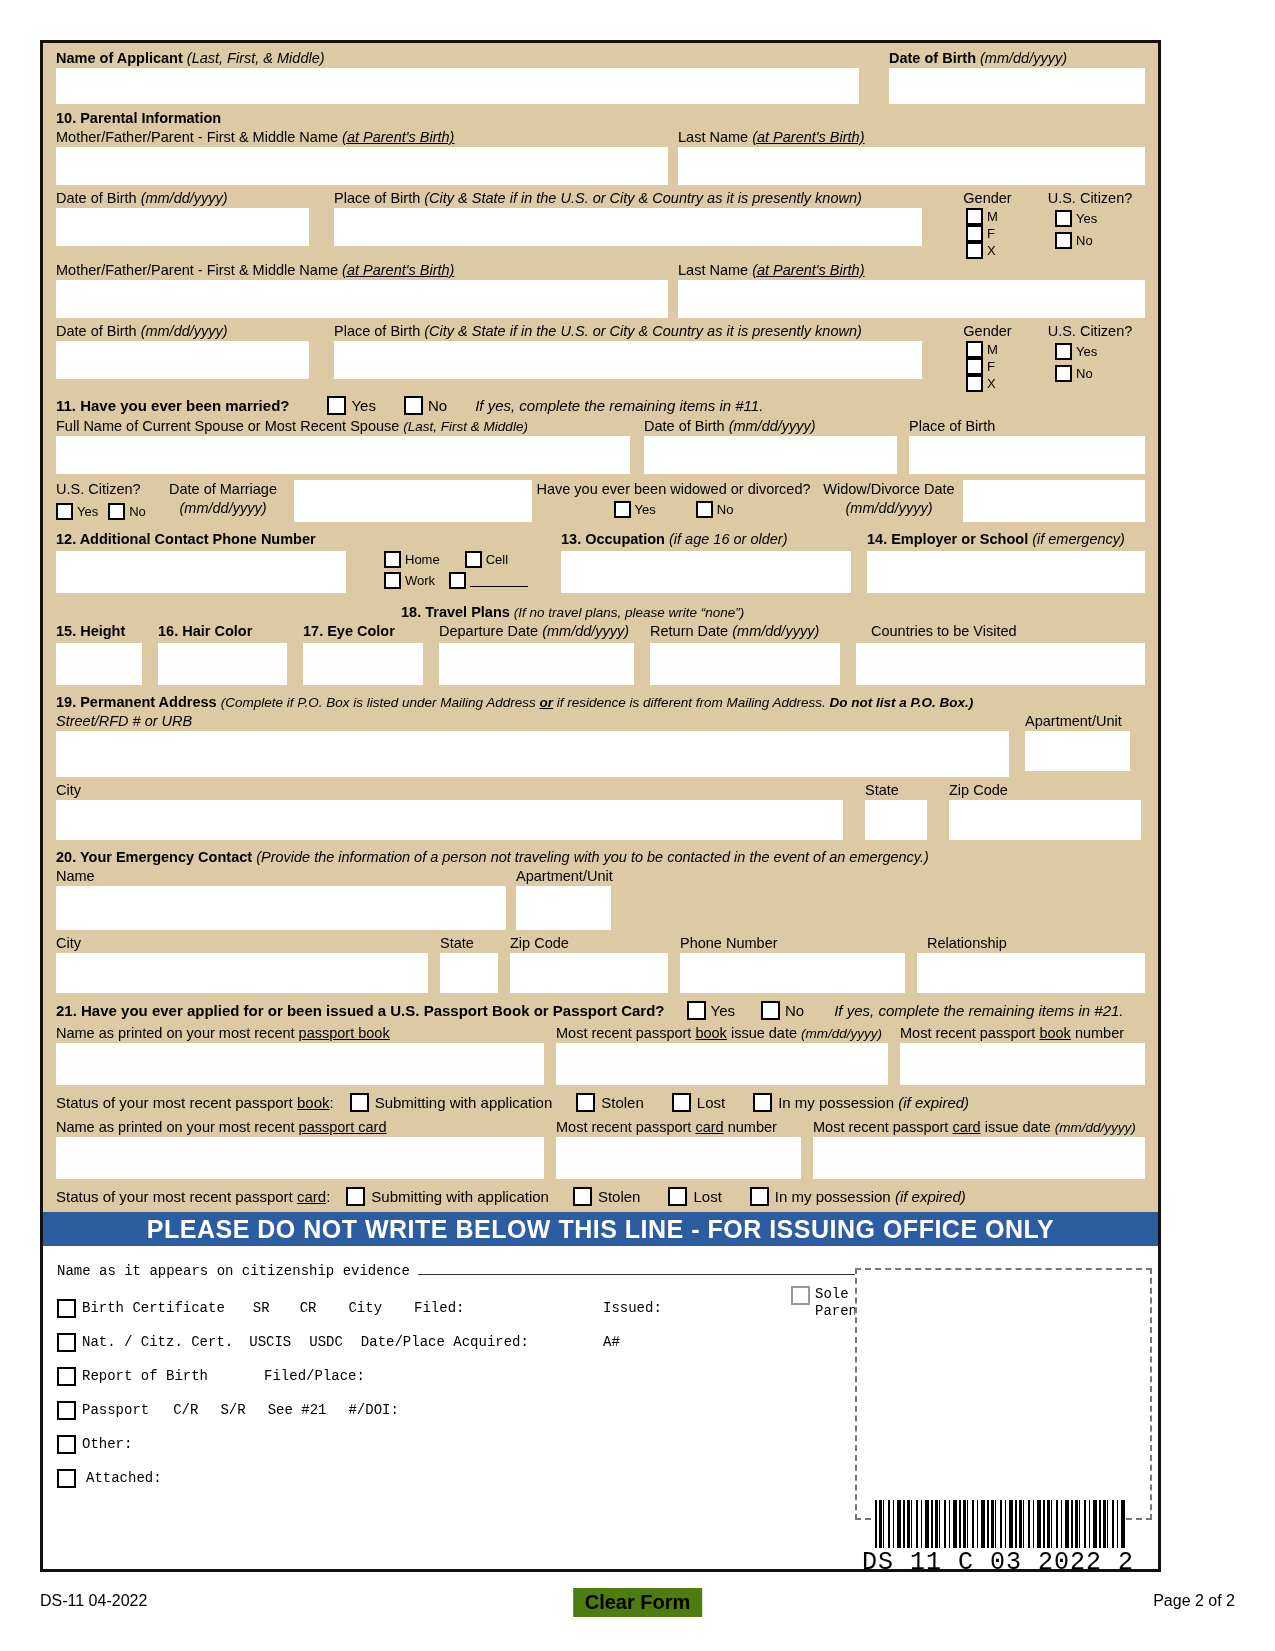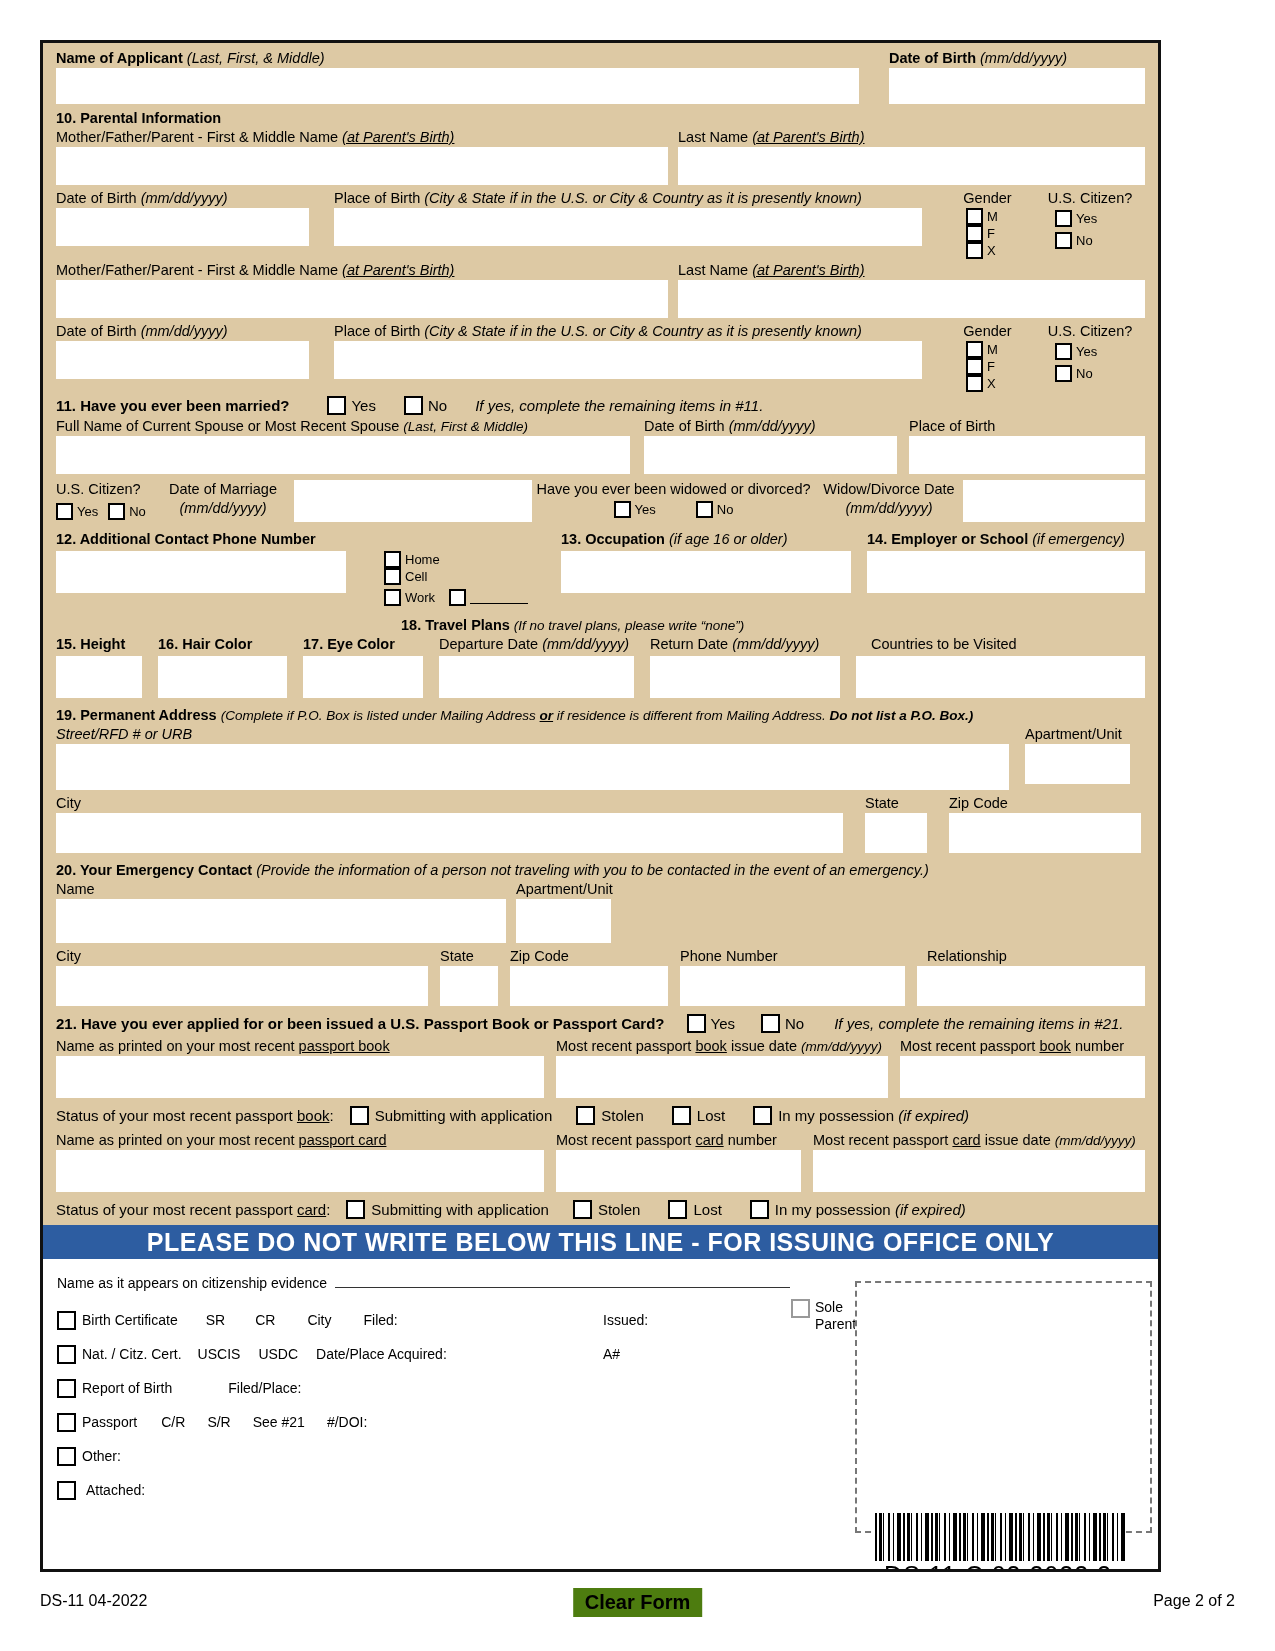--- a/index.html
+++ b/index.html
@@ -9,21 +9,21 @@
   .lbl{font-size:14.5px;line-height:19px;}
   .sm{font-size:13.5px;}
   .b{font-weight:bold;}
   .i{font-style:italic;}
   .u{text-decoration:underline;}
   .inp{background:#fff;}
   .row{display:flex;}
   .cb{display:inline-block;width:13px;height:13px;border:2px solid #000;background:#fff;vertical-align:-2px;flex:none;}
   .cb.big{width:15px;height:15px;vertical-align:-3px;}
   .banner{background:#2d5da1;color:#fff;font-weight:bold;font-size:25px;text-align:center;line-height:34px;height:34px;letter-spacing:.5px;}
-  .office{background:#fff;position:relative;height:352px;font-size:14px;}
+  .office{background:#fff;position:relative;height:352px;font-size:14px;font-family:Liberation Mono, monospace;}
   .office .orow{position:relative;height:34px;padding-left:14px;display:flex;align-items:center;}
   .office .orow .mid{position:absolute;left:560px;}
   .evline{display:inline-block;width:455px;border-bottom:1.5px solid #333;height:14px;margin-left:8px;}
   .dashbox{position:absolute;left:812px;top:22px;width:293px;height:248px;border:2px dashed #777;background:#fff;}
   .barcode{position:absolute;left:832px;top:254px;width:250px;height:48px;background:repeating-linear-gradient(90deg,#000 0 2px,#fff 2px 4px,#000 4px 7px,#fff 7px 8px,#000 8px 9px,#fff 9px 13px,#000 13px 15px,#fff 15px 18px,#000 18px 19px,#fff 19px 22px,#000 22px 26px,#fff 26px 28px);}
   .bclabel{position:absolute;left:790px;top:302px;width:330px;text-align:center;font-size:25px;letter-spacing:1px;}
   .footer{position:absolute;left:0;top:1592px;width:1275px;font-size:16px;}
   .clearbtn{position:absolute;left:50%;transform:translateX(-50%);top:-4px;background:#4d7c0f;border:none;font-weight:bold;font-size:20px;padding:3px 12px;font-family:"Liberation Sans",sans-serif;}
   .stack{display:flex;flex-direction:column;align-items:flex-start;line-height:17px;}
   .ckl{display:flex;align-items:center;font-size:13px;}
@@ -217,21 +217,21 @@
       <div class="inp" style="width:182px;height:42px;"></div>
     </div>
   </div>
 
   <div class="sec row" style="padding-top:8px;">
     <div style="width:505px;">
       <div class="lbl b">12. Additional Contact Phone Number</div>
       <div class="row" style="margin-top:2px;">
         <div class="inp" style="width:290px;height:42px;margin-right:38px;"></div>
         <div class="stack" style="row-gap:4px;">
-          <span class="row" style="column-gap:25px;flex-direction:column;">
+          <span class="row" style="column-gap:25px;">
             <span class="ckl">
                 <span class="cb"></span>
                 <span>Home</span>
               </span>
             <span class="ckl">
                 <span class="cb"></span>
                 <span>Cell</span>
               </span>
           </span>
           <span class="row" style="column-gap:14px;align-items:flex-end;">

